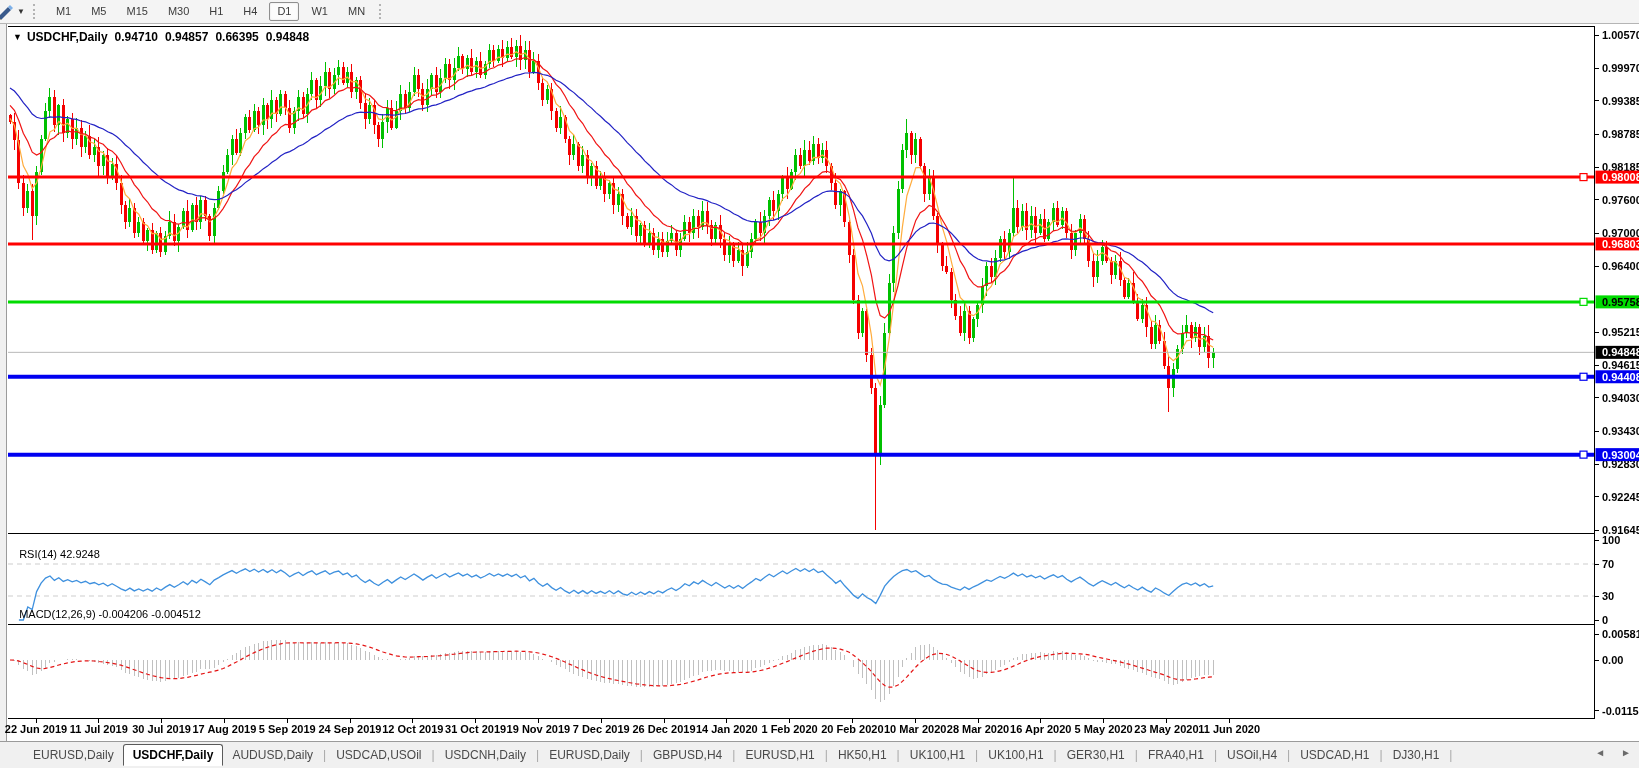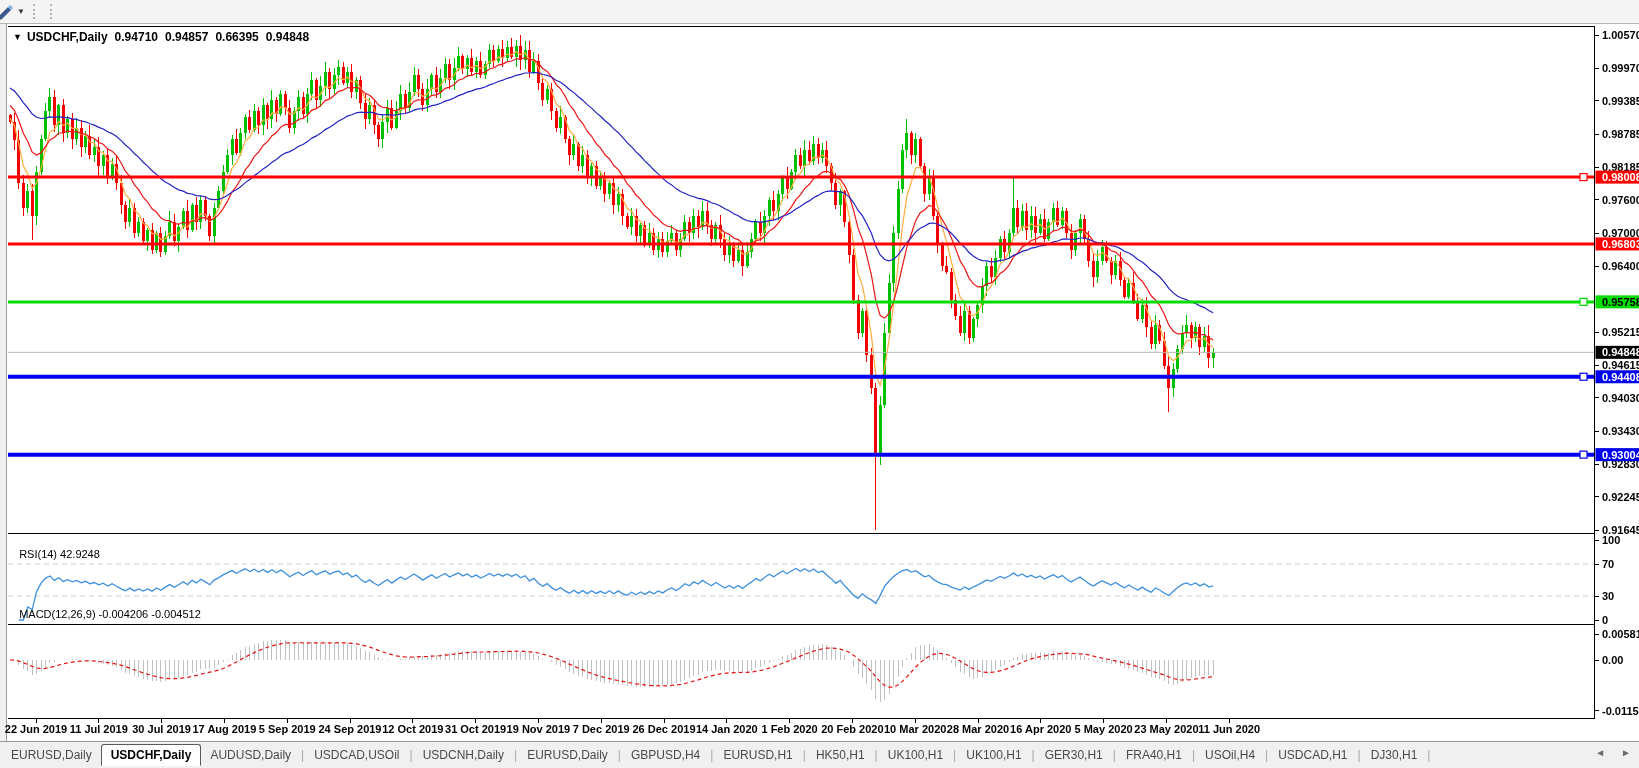--- a/index.html
+++ b/index.html
@@ -16,41 +16,52 @@
   #chartSvg{position:absolute;top:0;left:0;z-index:1;}
   .title-overlay{position:absolute;top:30px;left:13px;z-index:2;font-size:12px;font-weight:700;
                  color:#000;display:flex;align-items:center;white-space:pre;}
   .title-overlay .tri{font-size:9px;margin-right:5px;}
   .title-overlay span.v{margin-left:7px;text-align:right;}
   .pane-label{position:absolute;left:13px;z-index:2;font-size:11px;font-weight:400;color:#000;white-space:pre;}
   #rsiLabel{top:536px;}
   #macdLabel{top:596px;}
   .tabbar{position:absolute;left:0;top:741px;width:1639px;height:27px;background:#f0f0f0;
           border-top:1px solid #9a9a9a;box-sizing:border-box;display:flex;align-items:center;
-          padding-left:2px;font-size:12px;color:#4a4a4a;z-index:5;}
+          padding-left:24px;font-size:12px;color:#4a4a4a;z-index:5;}
   .tab{padding:3px 9px;white-space:nowrap;}
   .tab.active{background:#fff;border:1px solid #5a5a5a;border-bottom-color:#fff;
               border-radius:3px 3px 0 0;font-weight:700;color:#000;}
   .tabdiv{color:#a8a8a8;padding:0 1px;}
   .scroll-arrows{position:absolute;right:8px;top:748px;display:flex;gap:16px;z-index:6;
                  color:#6a6a6a;font-size:10px;line-height:10px;}
 </style>
 </head>
 <body>
 
 <div class="toolbar">
   <div class="tool-icon">
     <svg width="18" height="16" viewBox="0 0 18 16">
       <path d="M1 13 L11 3 L14 6 L4 16 Z" fill="#3a5a8c"></path>
       <path d="M11 3 L13 1 L16 4 L14 6 Z" fill="#7db0e8"></path>
       <path d="M1 13 L4 16 L0 17 Z" fill="#c8a24a"></path>
     </svg>
   </div>
   <div class="dd-arrow">▼</div>
   <div class="grip"></div>
+  <div id="tfButtons" style="display:flex;align-items:center;">
+      <div class="tfbtn">M1</div>
+      <div class="tfbtn">M5</div>
+      <div class="tfbtn">M15</div>
+      <div class="tfbtn">M30</div>
+      <div class="tfbtn">H1</div>
+      <div class="tfbtn">H4</div>
+      <div class="tfbtn active">D1</div>
+      <div class="tfbtn">W1</div>
+      <div class="tfbtn">MN</div>
+    </div>
   <div class="grip"></div>
 </div>
 
 <svg id="chartSvg" width="1639" height="741">
     <rect x="6" y="24" width="1633" height="717" fill="#ffffff"></rect>
     <line x1="6.5" y1="24" x2="6.5" y2="741" stroke="#9b9b9b"></line>
     <defs>
       <clipPath id="clipMain">
         <rect x="8" y="27" width="1586" height="506"></rect>
       </clipPath>

